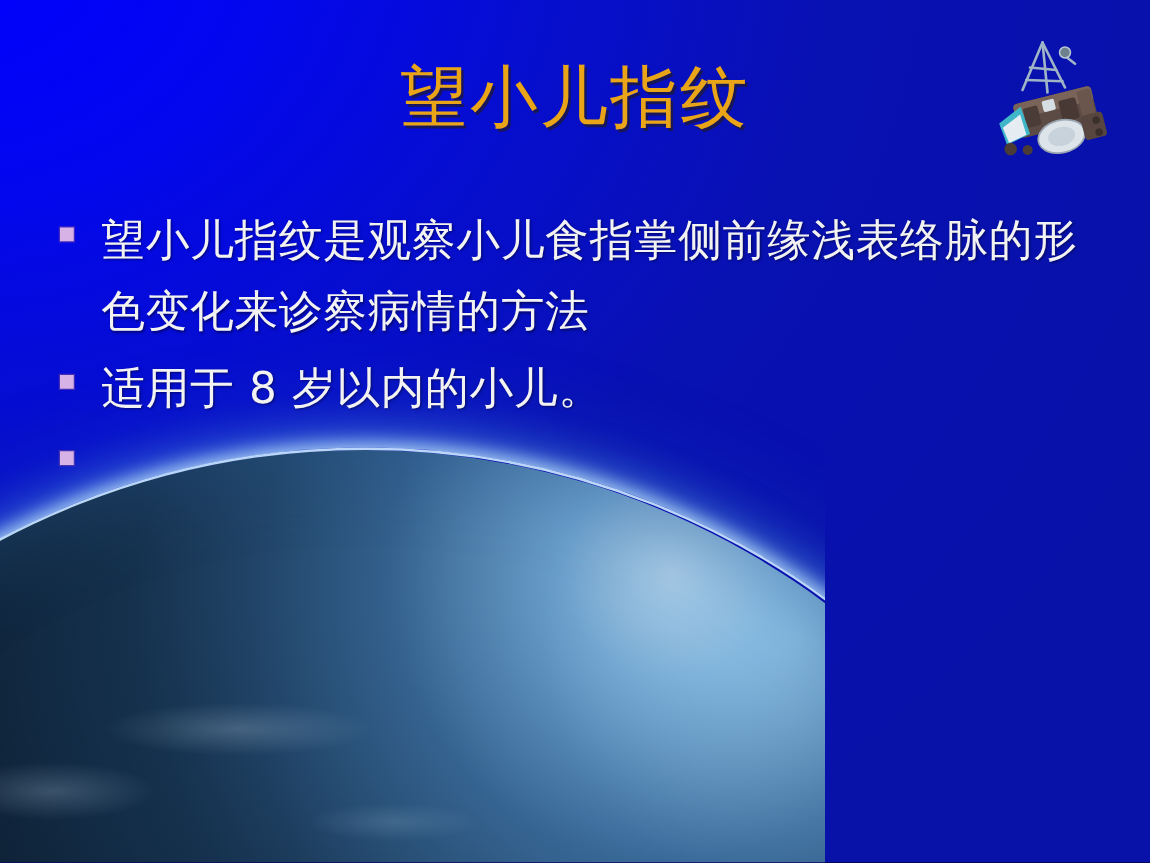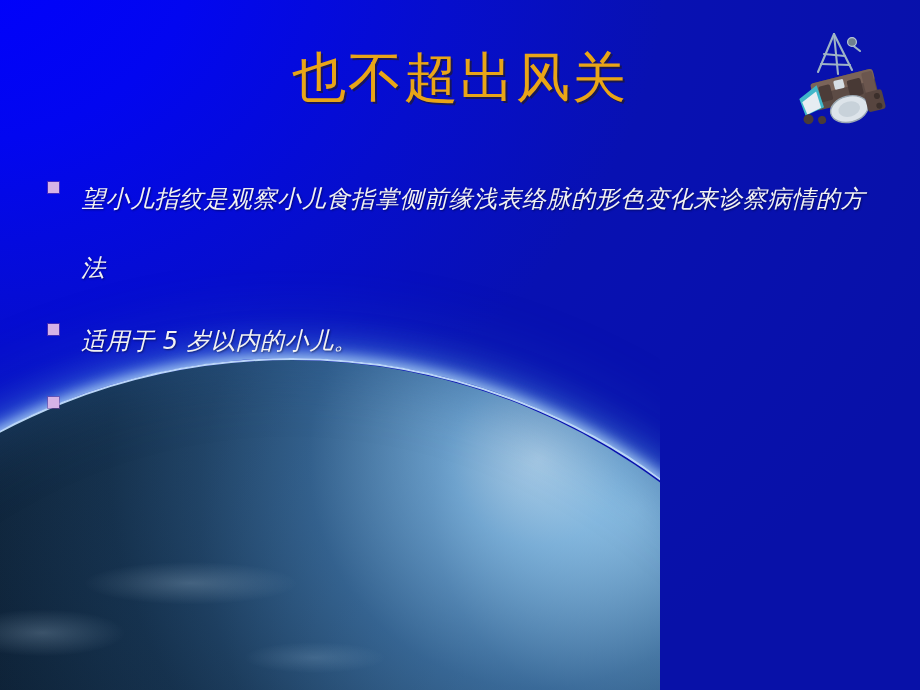--- a/index.html
+++ b/index.html
@@ -135,25 +135,24 @@
     width: 11px;
     height: 11px;
     margin-top: 17px;
     margin-right: 22px;
     background: #D6B2E6;
     box-shadow: 0 0 0 1px rgba(120,70,160,0.55);
   }
   .bullet-text {
     flex: 1 1 auto;
     color: #F2F2F2;
-    font-size: 24px;
-    line-height: 69px;
+    font-size: 35px;
+    line-height: 57px;
     letter-spacing: 0.5px;
     text-shadow: 1px 1px 2px rgba(0,0,0,0.45);
-    font-style: italic;
   }
   .bullet-text.empty {
     min-height: 38px;
   }
 
   
   .satellite {
     position: absolute;
     right: 22px;
     top: 26px;
@@ -199,32 +198,32 @@
       <g transform="rotate(-14 55 62)">
         <ellipse cx="56" cy="84" rx="19" ry="13" fill="#DDE4EA" stroke="#9AA7B2" stroke-width="1.4"></ellipse>
         <ellipse cx="56" cy="84" rx="11" ry="7.5" fill="#C8D2DA"></ellipse>
         <rect x="74" y="72" width="18" height="20" rx="3" fill="#57453F"></rect>
         <circle cx="86" cy="78" r="3" fill="#3B2F2B"></circle>
         <circle cx="86" cy="88" r="3" fill="#3B2F2B"></circle>
       </g>
     </svg>
   </div>
 
-  <div class="title">也不超出风关</div>
+  <div class="title">望小儿指纹</div>
 
   <div class="body-block">
 
     <div class="bullet-row">
       <span class="bullet-marker"></span>
       <span class="bullet-text">望小儿指纹是观察小儿食指掌侧前缘浅表络脉的形色变化来诊察病情的方法</span>
     </div>
 
     <div class="bullet-row">
       <span class="bullet-marker"></span>
-      <span class="bullet-text">适用于 5 岁以内的小儿。</span>
+      <span class="bullet-text">适用于 8 岁以内的小儿。</span>
     </div>
 
 
     <div class="bullet-row">
       <span class="bullet-marker"></span>
       <span class="bullet-text empty"></span>
     </div>
 
   </div>
 

